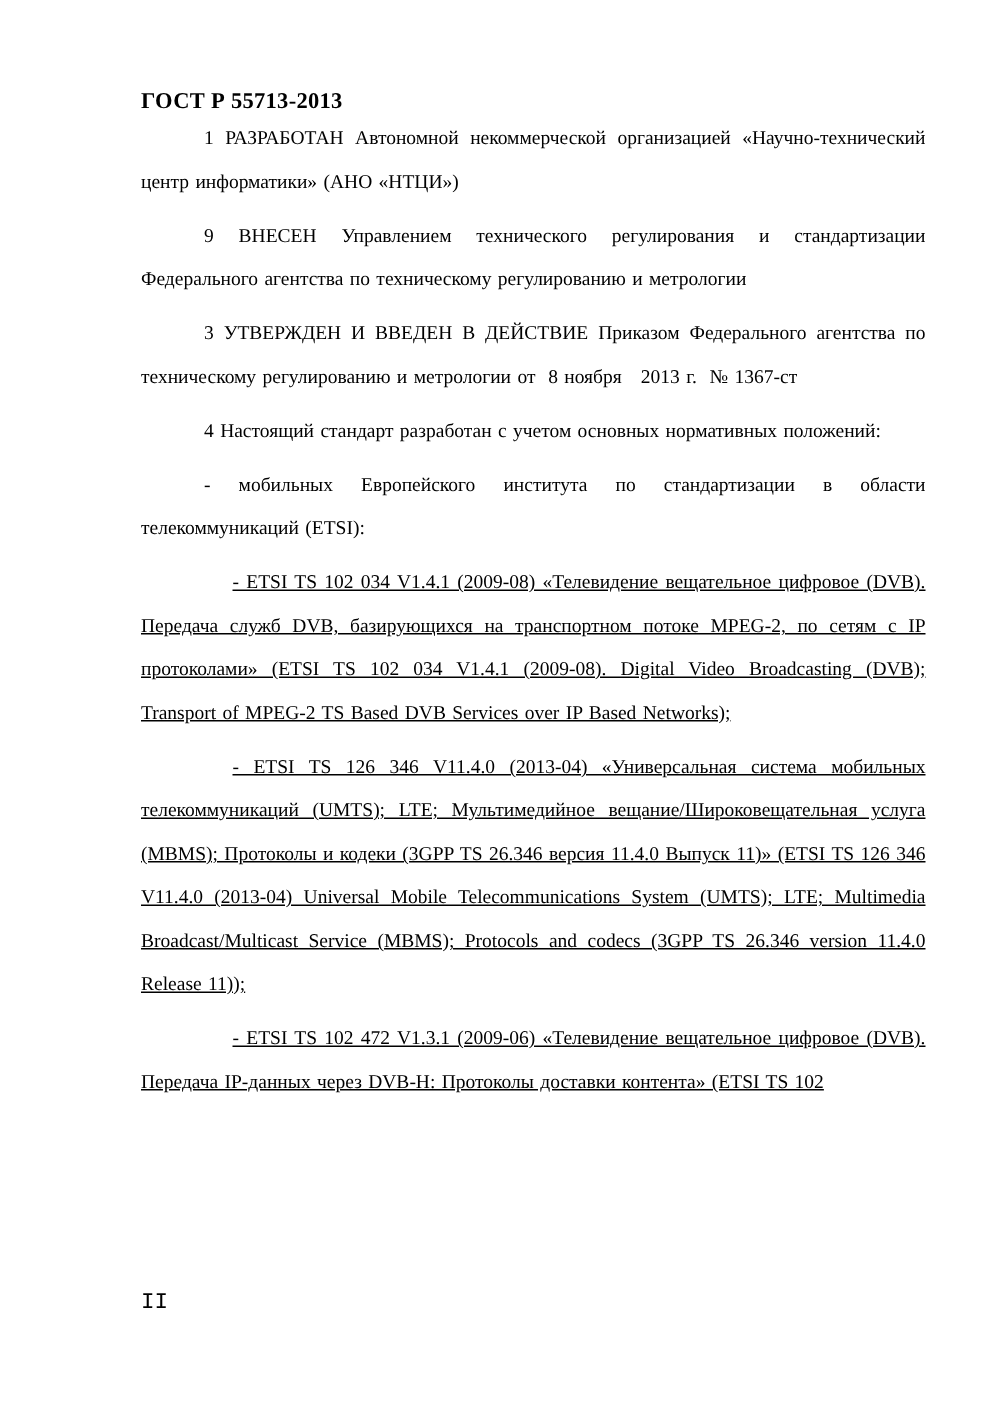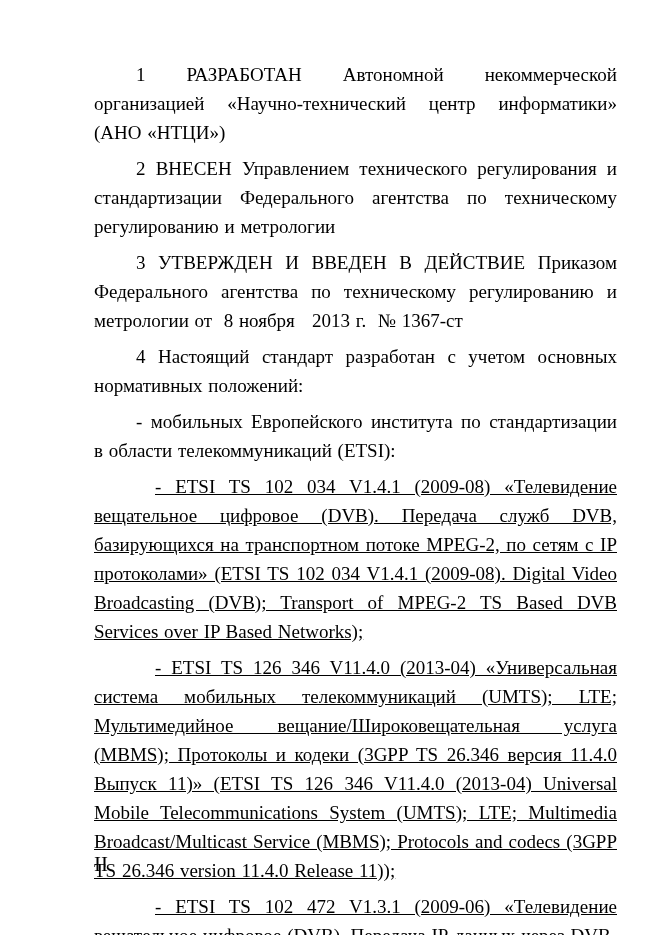--- a/index.html
+++ b/index.html
@@ -29,49 +29,51 @@
       letter-spacing: 0.2px;
     }
     .section-heading {
       font-size: 16px;
       font-weight: bold;
       margin: 56px 0 14px 0;
       text-indent: 42px;
       line-height: 29px;
     }
     .body-text p {
-      font-size: 19px;
+      font-size: 13px;
       line-height: 29px;
       margin: 0 0 7px 0;
       text-align: justify;
       text-indent: 42px;
       word-spacing: 1px;
     }
     .body-text p.sub {
       text-indent: 61px;
       text-decoration: underline;
     }
     .page-number {
       position: absolute;
       left: 94px;
       bottom: 58px;
-      font-size: 21px;
+      font-size: 15px;
+      font-family: Liberation Mono, monospace;
     }
   </style>
 </head>
 <body>
 
 <div class="page">
   <div class="content">
 
+    <div class="doc-code">ГОСТ Р 55713-2013</div>
 
 
     <div class="body-text">
       <p>1 РАЗРАБОТАН Автономной некоммерческой организацией «Научно-технический центр информатики» (АНО «НТЦИ»)</p>
-      <p>2 ВНЕСЕН Управлением технического регулирования и стандартизации Федерального агентства по техническому регулированию и метрологии</p>
+      <p>9 ВНЕСЕН Управлением технического регулирования и стандартизации Федерального агентства по техническому регулированию и метрологии</p>
       <p>3 УТВЕРЖДЕН И ВВЕДЕН В ДЕЙСТВИЕ Приказом Федерального агентства по техническому регулированию и метрологии от &nbsp;8 ноября &nbsp;&nbsp;2013 г. &nbsp;№ 1367-ст</p>
       <p>4 Настоящий стандарт разработан с учетом основных нормативных положений:</p>
       <p>- мобильных Европейского института по стандартизации в области телекоммуникаций (ETSI):</p>
       <p class="sub">- ETSI TS 102 034 V1.4.1 (2009-08) «Телевидение вещательное цифровое (DVB). Передача служб DVB, базирующихся на транспортном потоке MPEG-2, по сетям с IP протоколами» (ETSI TS 102 034 V1.4.1 (2009-08). Digital Video Broadcasting (DVB); Transport of MPEG-2 TS Based DVB Services over IP Based Networks);</p>
       <p class="sub">- ETSI TS 126 346 V11.4.0 (2013-04) «Универсальная система мобильных телекоммуникаций (UMTS); LTE; Мультимедийное вещание/Широковещательная услуга (MBMS); Протоколы и кодеки (3GPP TS 26.346 версия 11.4.0 Выпуск 11)» (ETSI TS 126 346 V11.4.0 (2013-04) Universal Mobile Telecommunications System (UMTS); LTE; Multimedia Broadcast/Multicast Service (MBMS); Protocols and codecs (3GPP TS 26.346 version 11.4.0 Release 11));</p>
       <p class="sub">- ETSI TS 102 472 V1.3.1 (2009-06) «Телевидение вещательное цифровое (DVB). Передача IP-данных через DVB-H: Протоколы доставки контента» (ETSI TS 102</p>
     </div>
   </div>
 
   <div class="page-number">II</div>

